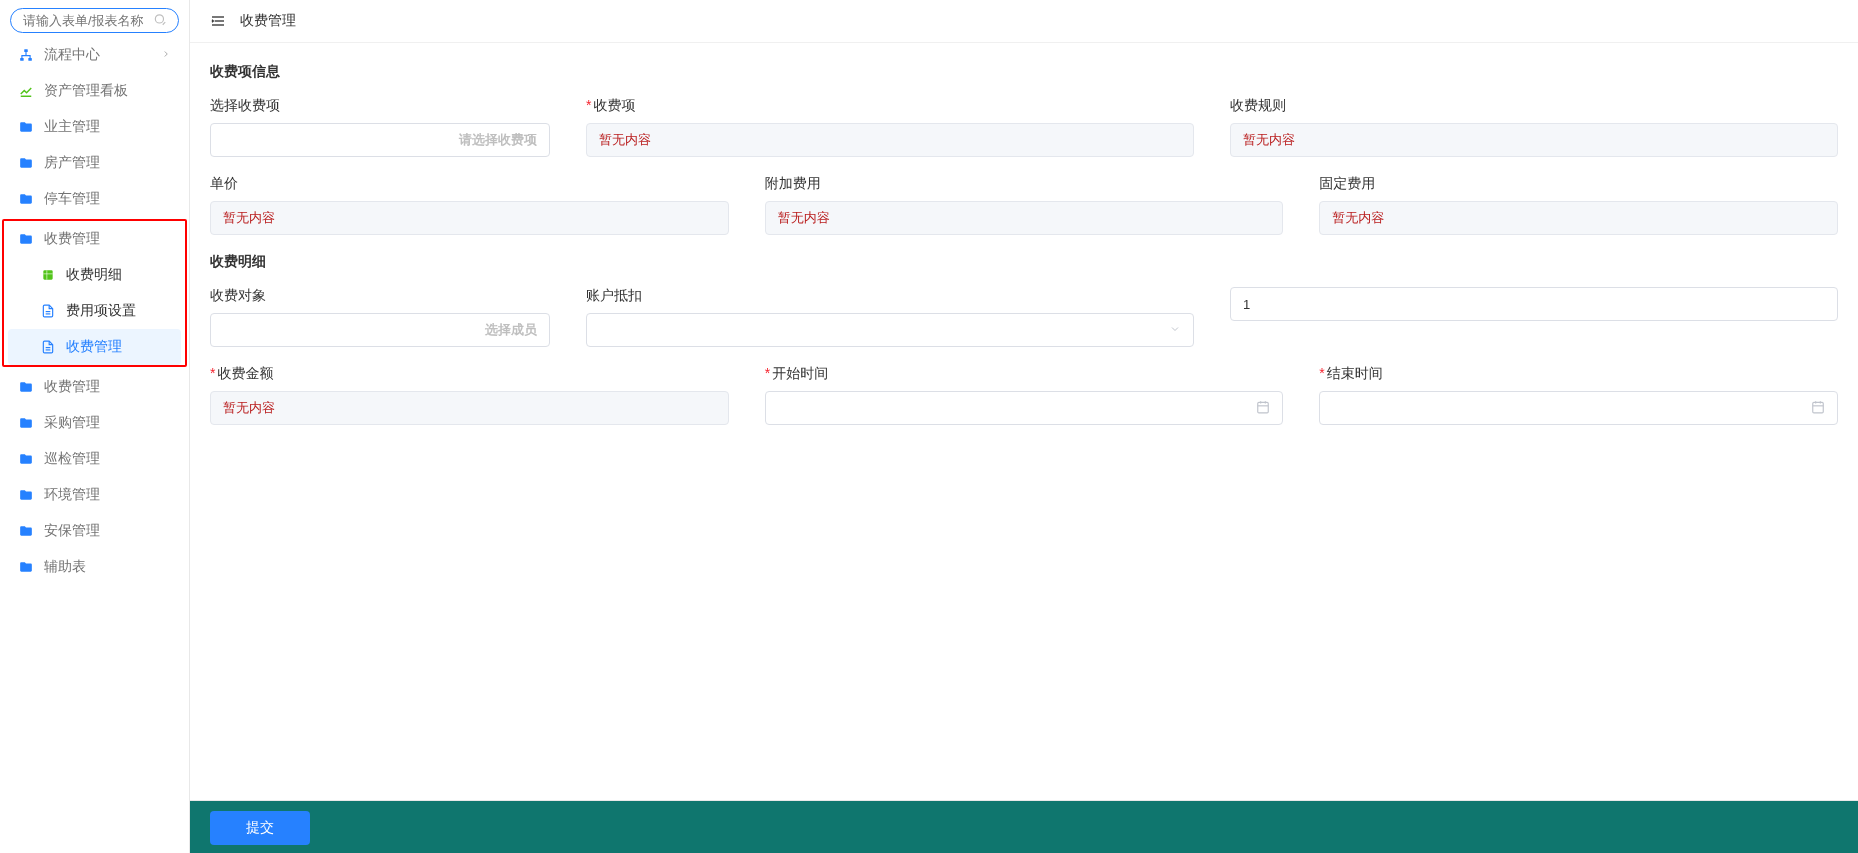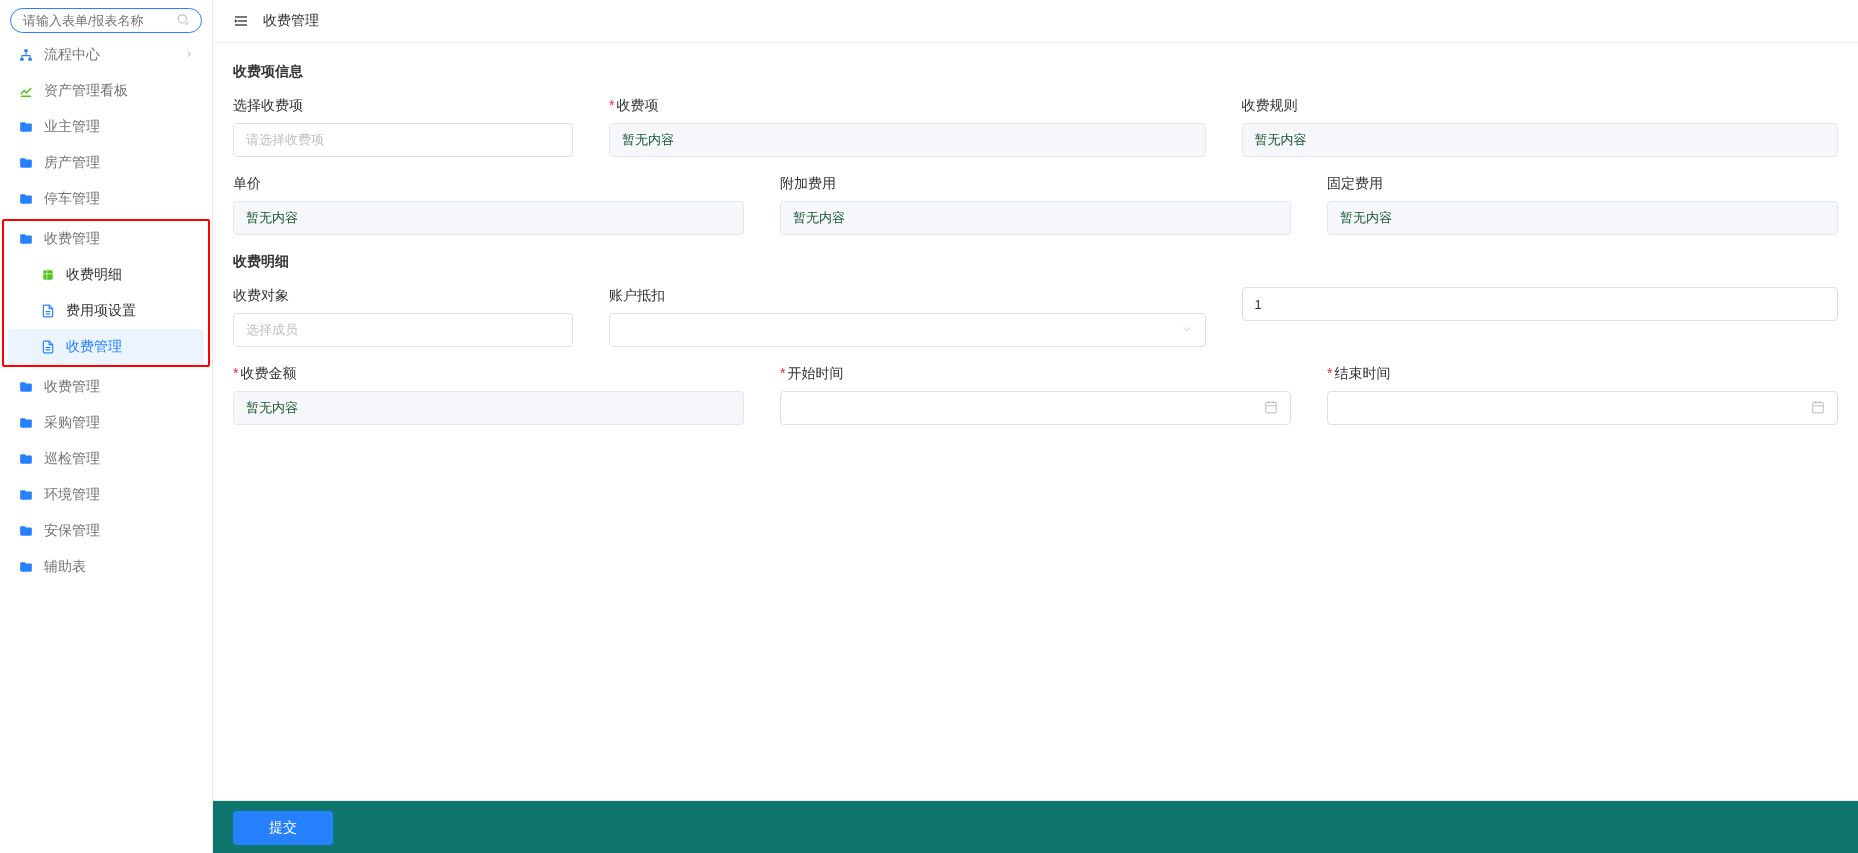--- a/index.html
+++ b/index.html
@@ -8,21 +8,21 @@
       font-size: 14px;
       color: #333;
       background: #fff;
       display: flex;
       height: 853px;
       width: 1858px;
     }
     
     
     .sidebar {
-      width: 213px;
+      width: 190px;
       border-right: 1px solid #e8e8e8;
       padding: 8px;
       overflow-y: auto;
     }
     .search-wrap {
       padding: 0 2px 4px 2px;
     }
     .search-box {
       width: 100%;
       border: 1px solid #2681ff;
@@ -155,26 +155,27 @@
       height: 34px;
       padding: 0 12px;
       font-size: 13px;
       color: #333;
       background: #fff;
       display: flex;
       align-items: center;
     }
     .select-box.placeholder, .readonly-box.placeholder {
       color: #bfbfbf;
-      justify-content: flex-start;
+      justify-content: flex-end;
+      font-weight: bold;
     }
     .readonly-box {
       background: #f5f7fa;
       border-color: #e4e7ed;
-      color: #14532d;
+      color: #b91c1c;
       cursor: not-allowed;
       justify-content: flex-start;
     }
     .dropdown {
       justify-content: space-between;
       cursor: pointer;
     }
     .dropdown-arrow { color: #c0c4cc; font-size: 12px; }
     .text-input {
       outline: none;

